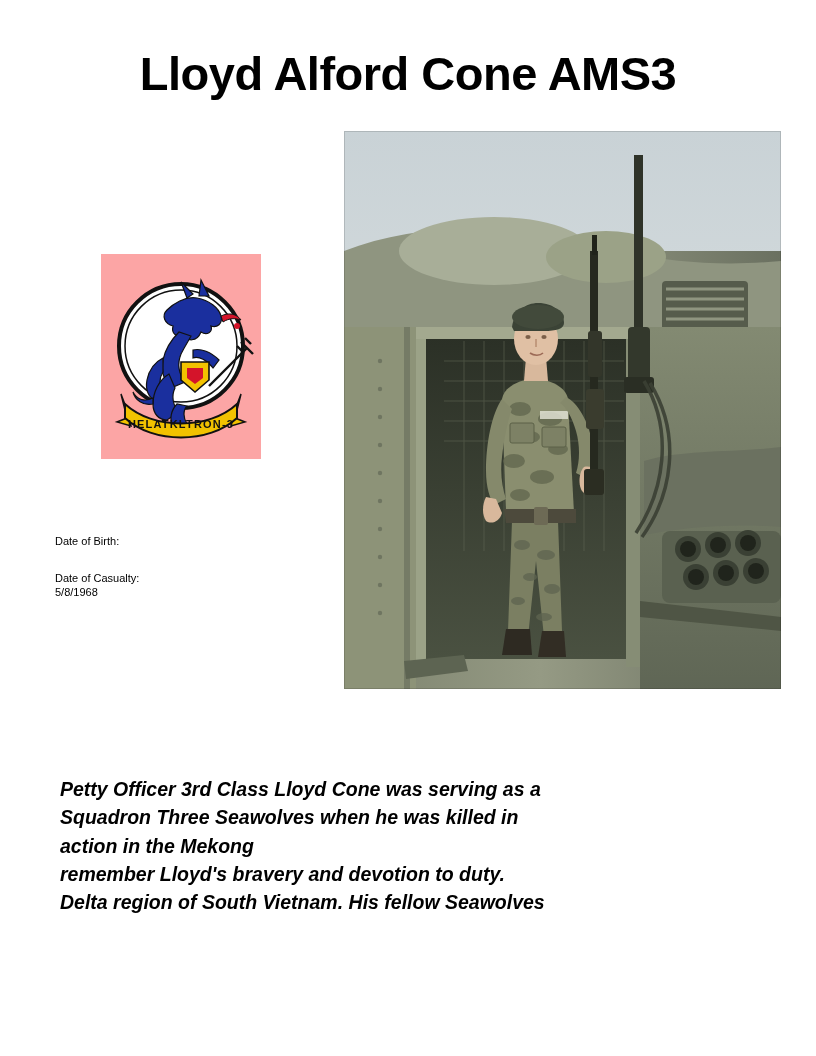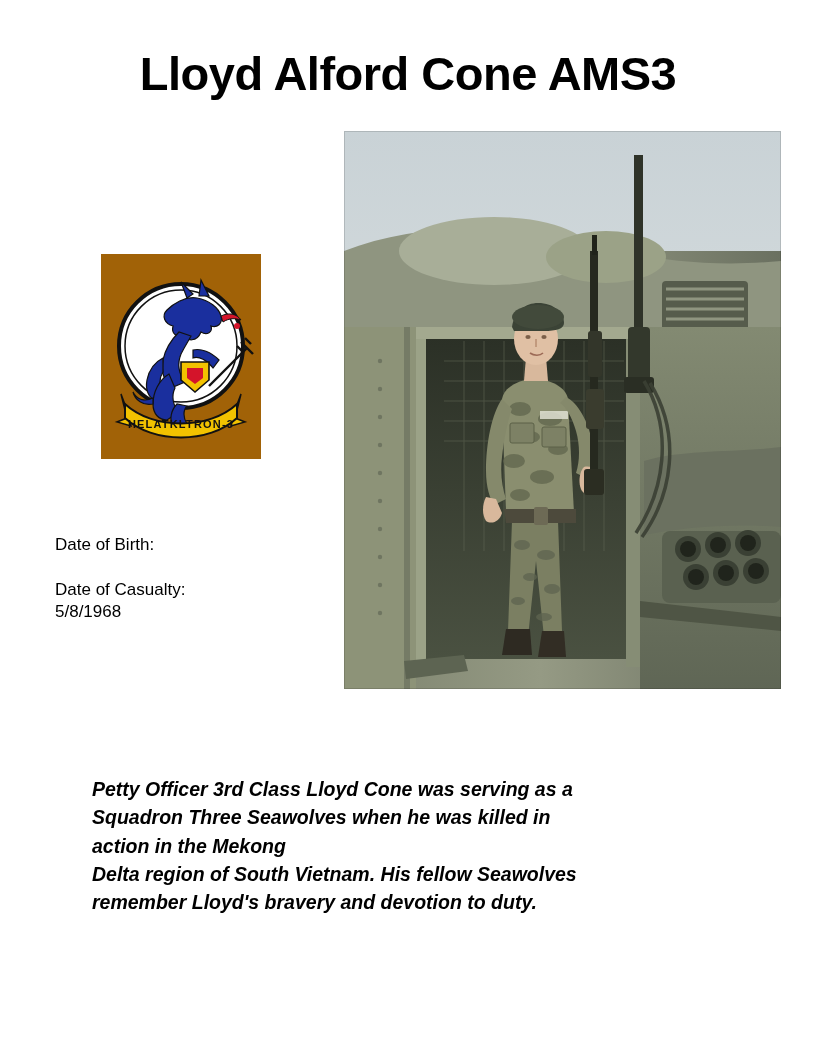--- a/index.html
+++ b/index.html
@@ -38,33 +38,33 @@
     white-space: nowrap;
   }
 
   
   .insignia-wrap {
     position: absolute;
     left: 101px;
     top: 254px;
     width: 160px;
     height: 205px;
-    background: #a16207;
+    background: #fca5a5;
   }
   .insignia-svg {
     display: block;
   }
 
   
   .dates {
     position: absolute;
     left: 55px;
     top: 534px;
     width: 250px;
-    font-size: 17px;
+    font-size: 11px;
     line-height: 1.33;
   }
   .dates .group {
     margin-bottom: 22px;
   }
   .dates .label,
   .dates .value {
     display: block;
     white-space: nowrap;
   }
@@ -84,21 +84,20 @@
   
   .narrative {
     position: absolute;
     left: 60px;
     top: 775px;
     width: 700px;
     font-size: 19.5px;
     font-weight: bold;
     font-style: italic;
     line-height: 1.45;
-    margin-left: 32px;
   }
   .narrative .line {
     display: block;
     white-space: nowrap;
   }
 </style>
 </head>
 <body>
 
 <div class="page">
@@ -340,17 +339,17 @@
       </g>
 
       <rect x="0" y="0" width="437" height="558" fill="none" stroke="#00000022" stroke-width="2"></rect>
     </svg>
   </div>
 
   <div class="narrative">
     <span class="line">Petty Officer 3rd Class Lloyd Cone was serving as a</span>
     <span class="line">Squadron Three Seawolves when he was killed in</span>
     <span class="line">action in the Mekong</span>
+    <span class="line">remember Lloyd's bravery and devotion to duty.</span>
     <span class="line">Delta region of South Vietnam. His fellow Seawolves</span>
-    <span class="line">remember Lloyd's bravery and devotion to duty.</span>
   </div>
 
 </div>
 
 </body></html>

